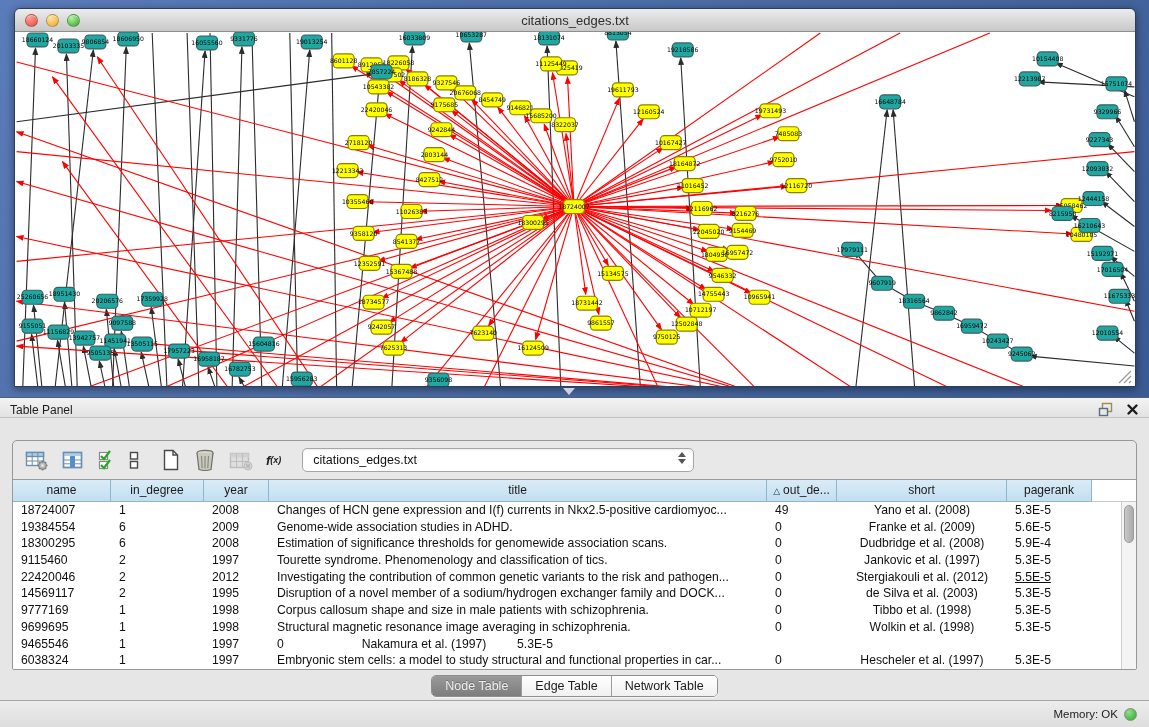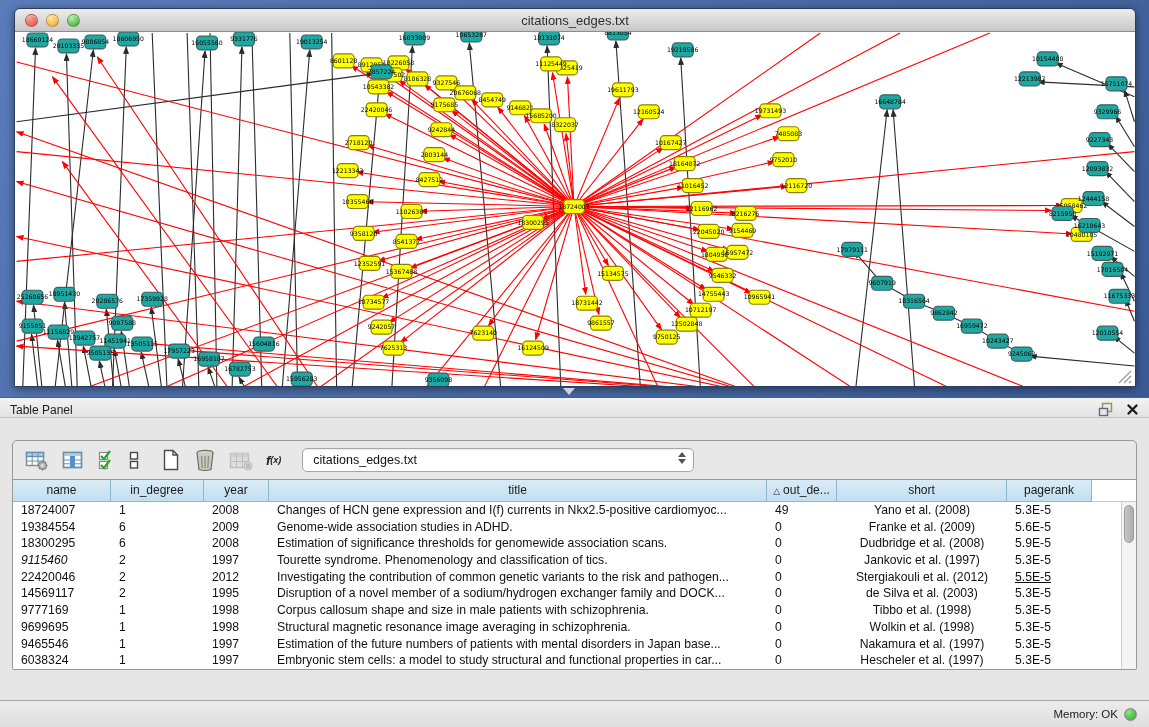--- a/index.html
+++ b/index.html
@@ -845,24 +845,24 @@
               <div class="td center" style="width: 170px;">Franke et al. (2009)</div>
               <div class="td" style="width: 85px;">5.6E-5</div>
             </div>
             <div class="trow">
               <div class="td" style="width: 98px;">18300295</div>
               <div class="td" style="width: 93px;">6</div>
               <div class="td" style="width: 65px;">2008</div>
               <div class="td" style="width: 498px;">Estimation of significance thresholds for genomewide association scans.</div>
               <div class="td" style="width: 70px;">0</div>
               <div class="td center" style="width: 170px;">Dudbridge et al. (2008)</div>
-              <div class="td" style="width: 85px;">5.9E-5</div>
+              <div class="td" style="width: 85px;">5.9E-4</div>
             </div>
             <div class="trow">
-              <div class="td" style="width: 98px; font-style: italic;">9115460</div>
+              <div class="td" style="width: 98px;">9115460</div>
               <div class="td" style="width: 93px;">2</div>
               <div class="td" style="width: 65px;">1997</div>
               <div class="td" style="width: 498px;">Tourette syndrome. Phenomenology and classification of tics.</div>
               <div class="td" style="width: 70px;">0</div>
               <div class="td center" style="width: 170px;">Jankovic et al. (1997)</div>
               <div class="td" style="width: 85px;">5.3E-5</div>
             </div>
             <div class="trow">
               <div class="td" style="width: 98px;">22420046</div>
               <div class="td" style="width: 93px;">2</div>
@@ -896,21 +896,20 @@
               <div class="td" style="width: 65px;">1998</div>
               <div class="td" style="width: 498px;">Structural magnetic resonance image averaging in schizophrenia.</div>
               <div class="td" style="width: 70px;">0</div>
               <div class="td center" style="width: 170px;">Wolkin et al. (1998)</div>
               <div class="td" style="width: 85px;">5.3E-5</div>
             </div>
             <div class="trow">
               <div class="td" style="width: 98px;">9465546</div>
               <div class="td" style="width: 93px;">1</div>
               <div class="td" style="width: 65px;">1997</div>
-              <div class="td" style="width: 498px;">Estimation of the future numbers of patients with mental disorders in Japan base...</div>
               <div class="td" style="width: 70px;">0</div>
               <div class="td center" style="width: 170px;">Nakamura et al. (1997)</div>
               <div class="td" style="width: 85px;">5.3E-5</div>
             </div>
             <div class="trow">
               <div class="td" style="width: 98px;">6038324</div>
               <div class="td" style="width: 93px;">1</div>
               <div class="td" style="width: 65px;">1997</div>
               <div class="td" style="width: 498px;">Embryonic stem cells: a model to study structural and functional properties in car...</div>
               <div class="td" style="width: 70px;">0</div>
@@ -918,18 +917,25 @@
               <div class="td" style="width: 85px;">5.3E-5</div>
             </div>
           </div>
         <div class="vscroll">
           <div class="vthumb"></div>
         </div>
       </div>
     </div>
   </div>
 
+  <div class="tabs-row">
+    <div class="segmented" id="tabs">
+        <div class="segment selected">Node Table</div>
+        <div class="segment">Edge Table</div>
+        <div class="segment">Network Table</div>
+      </div>
+  </div>
 </div>
 
 <div class="status-bar">
   <span class="mem-label">Memory: OK</span>
   <span class="mem-dot"></span>
 </div>
 
 </body></html>

